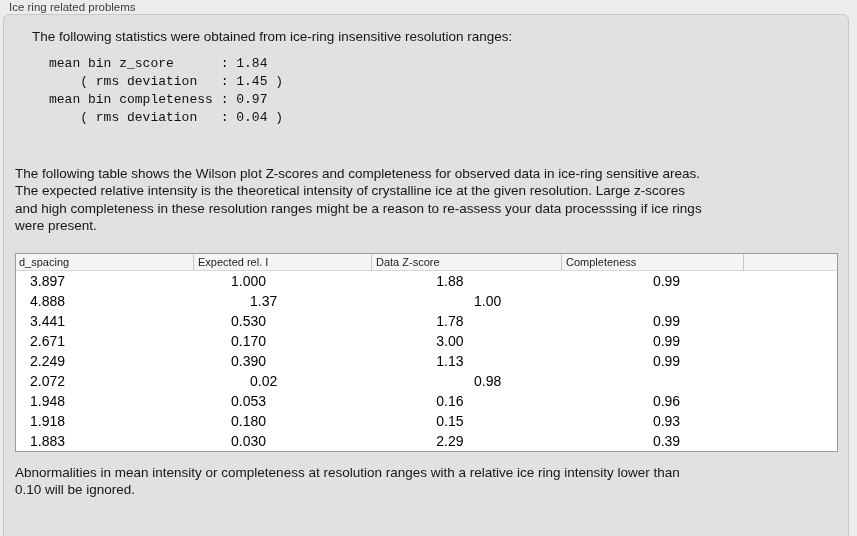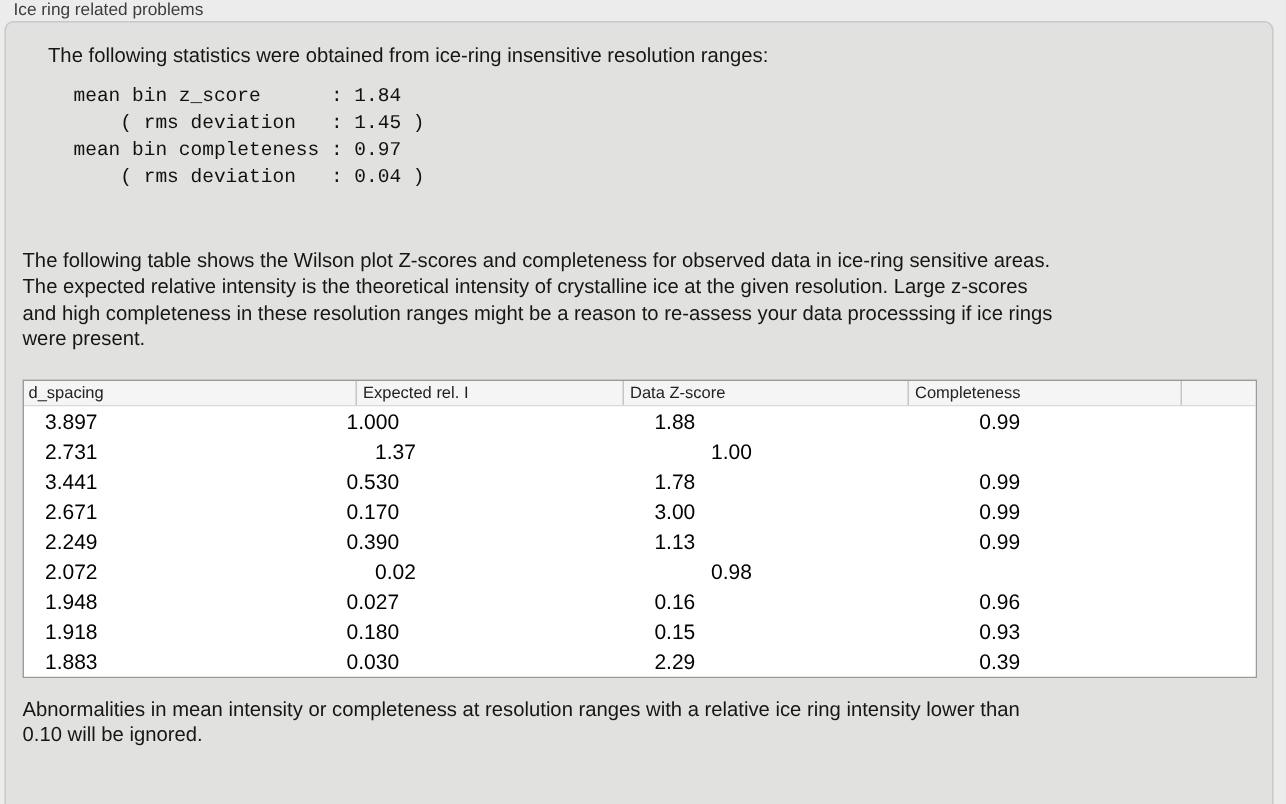--- a/index.html
+++ b/index.html
@@ -61,21 +61,21 @@
   }
   .th {
     font-size: 11px;
     line-height: 16px;
     color: #222;
     padding-left: 4px;
     border-right: 1px solid #c6c6c6;
     overflow: hidden;
     white-space: nowrap;
   }
-  .th:nth-child(1) { width: 222px; padding-left: 3px; }
+  .th:nth-child(1) { width: 178px; padding-left: 3px; }
   .th:nth-child(2) { width: 178px; }
   .th:nth-child(3) { width: 190px; }
   .th:nth-child(4) { width: 182px; }
   .th.filler { flex: 1; border-right: none; }
   .tr {
     display: flex;
     height: 20px;
     background: #ffffff;
     gap: 40px;
   }
@@ -121,21 +121,21 @@
       </div>
     <div class="tbody">
         <div class="tr">
           <div class="td">3.897</div>
           <div class="td">1.000</div>
           <div class="td">1.88</div>
           <div class="td">0.99</div>
           <div class="td filler"></div>
         </div>
         <div class="tr">
-          <div class="td">2.731</div>
+          <div class="td">4.888</div>
           <div class="td">1.37</div>
           <div class="td">1.00</div>
           <div class="td filler"></div>
         </div>
         <div class="tr">
           <div class="td">3.441</div>
           <div class="td">0.530</div>
           <div class="td">1.78</div>
           <div class="td">0.99</div>
           <div class="td filler"></div>
@@ -155,21 +155,21 @@
           <div class="td filler"></div>
         </div>
         <div class="tr">
           <div class="td">2.072</div>
           <div class="td">0.02</div>
           <div class="td">0.98</div>
           <div class="td filler"></div>
         </div>
         <div class="tr">
           <div class="td">1.948</div>
-          <div class="td">0.027</div>
+          <div class="td">0.053</div>
           <div class="td">0.16</div>
           <div class="td">0.96</div>
           <div class="td filler"></div>
         </div>
         <div class="tr">
           <div class="td">1.918</div>
           <div class="td">0.180</div>
           <div class="td">0.15</div>
           <div class="td">0.93</div>
           <div class="td filler"></div>

